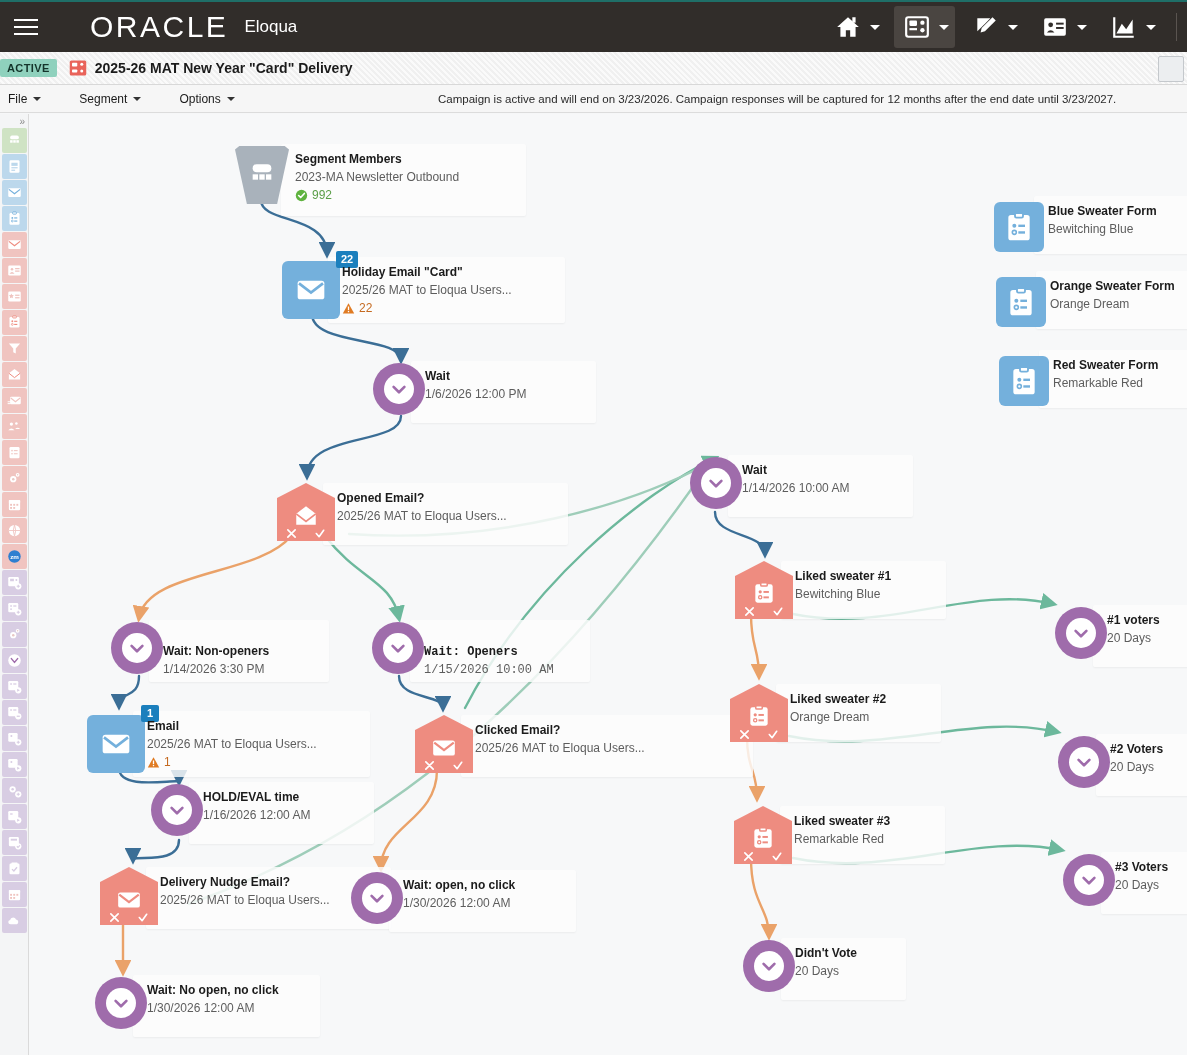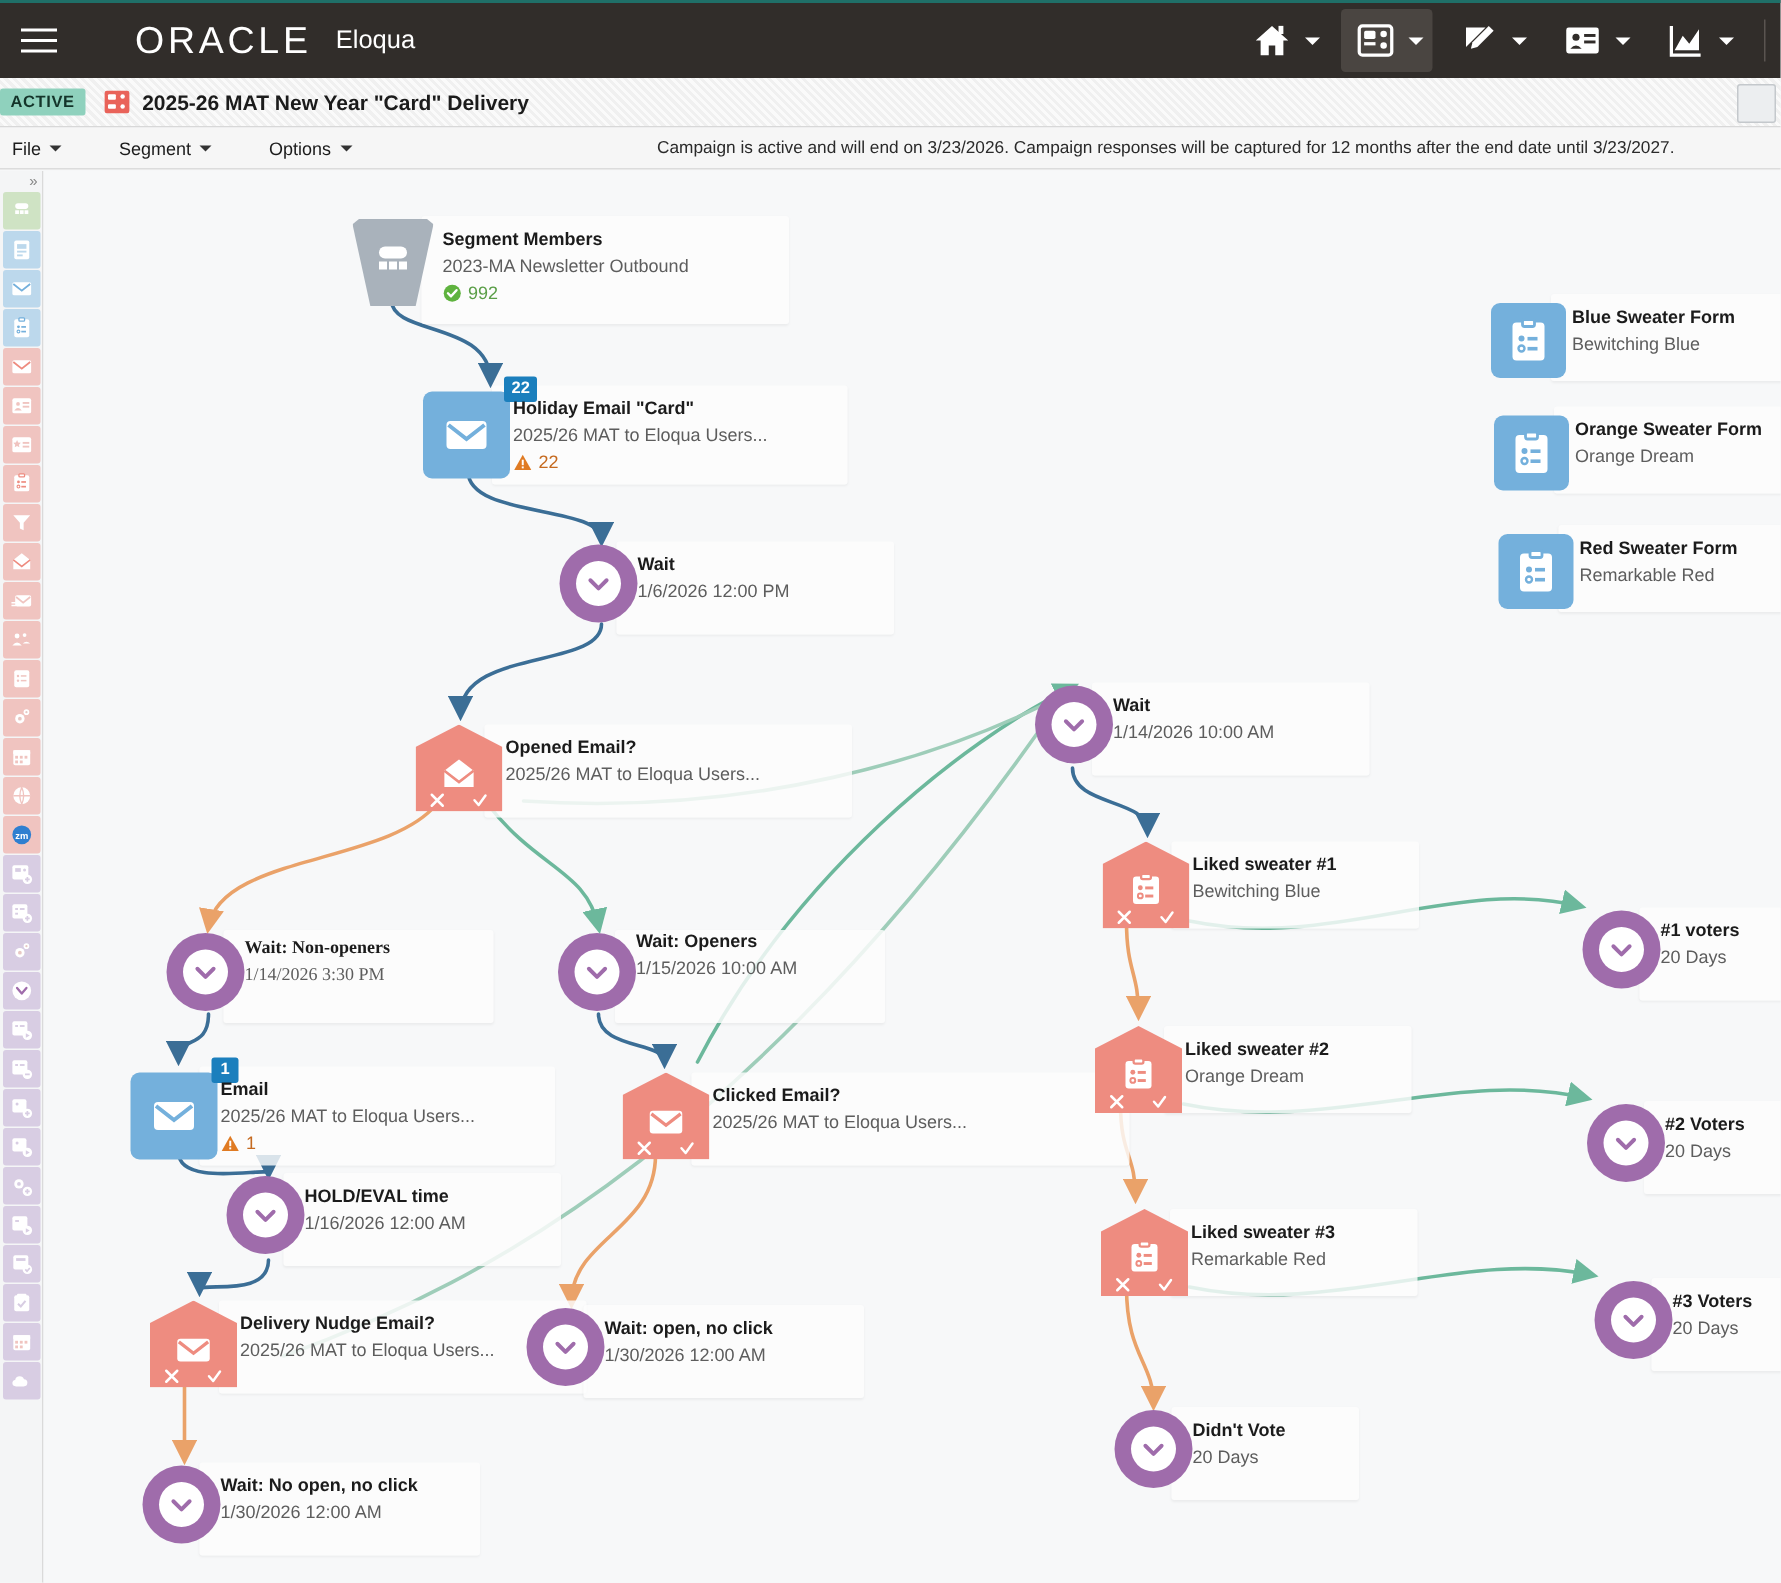--- a/index.html
+++ b/index.html
@@ -23,21 +23,21 @@
   #hamburger {
     width: 52px; height: 52px;
     display: flex; align-items: center; justify-content: center;
     cursor: pointer;
   }
   #hamburger span {
     display: block; width: 24px; height: 2px; background: #fff;
     box-shadow: 0 -7px 0 #fff, 0 7px 0 #fff;
   }
   #oracle-logo {
-    font-size: 25px; letter-spacing: 2.5px; color: #fff;
+    font-size: 30px; letter-spacing: 2.5px; color: #fff;
     font-weight: 400; margin-left: 38px; font-family: "Liberation Sans", sans-serif;
   }
   #product-name {
     font-size: 17px; color: #fff; margin-left: 16px; font-weight: 400;
   }
   #topbar-right {
     margin-left: auto; display: flex; align-items: center; height: 52px;
     padding-right: 10px;
   }
   .tb-group {
@@ -754,36 +754,36 @@
       <div class="node" style="left: 82px; top: 506px;">
         <div class="node-card" style="left: 38px; top: 0px; width: 180px; height: 62px;"></div>
         <div class="shape sh-wait" style="left: 0px; top: 2px;">
           <div class="dial">
             <svg viewBox="0 0 24 24" width="26" height="26">
               <circle cx="12" cy="12" r="11" fill="#fff"></circle>
               <path d="M7 10 L12 15 L17 10" stroke="#9f6cab" stroke-width="2.4" fill="none" stroke-linecap="round" stroke-linejoin="round"></path>
             </svg>
           </div>
         </div>
-        <div class="node-text" style="left: 52px; top: 4px; font-family: Liberation Serif, serif;">
+        <div class="node-text" style="left: 52px; top: 24px;">
           <div class="node-title">Wait: Non-openers</div>
           <div class="node-sub">1/14/2026 3:30 PM</div>
         </div>
       </div>
       <div class="node" style="left: 343px; top: 506px;">
         <div class="node-card" style="left: 38px; top: 0px; width: 180px; height: 62px;"></div>
         <div class="shape sh-wait" style="left: 0px; top: 2px;">
           <div class="dial">
             <svg viewBox="0 0 24 24" width="26" height="26">
               <circle cx="12" cy="12" r="11" fill="#fff"></circle>
               <path d="M7 10 L12 15 L17 10" stroke="#9f6cab" stroke-width="2.4" fill="none" stroke-linecap="round" stroke-linejoin="round"></path>
             </svg>
           </div>
         </div>
-        <div class="node-text" style="left: 52px; top: 0;">
+        <div class="node-text" style="left: 52px; top: 25px; font-family: Liberation Mono, monospace;">
           <div class="node-title">Wait: Openers</div>
           <div class="node-sub">1/15/2026 10:00 AM</div>
         </div>
       </div>
       <div class="node" style="left: 58px; top: 595px;">
         <div class="node-card" style="left: 46px; top: 2px; width: 237px; height: 66px;"></div>
         <div class="shape sh-email" style="left: 0px; top: 6px;">
           <span style="display: flex;">
             <svg viewBox="0 0 24 24" fill="#fff" width="32" height="32">
               <rect x="2" y="5" width="20" height="14" rx="2"></rect>

